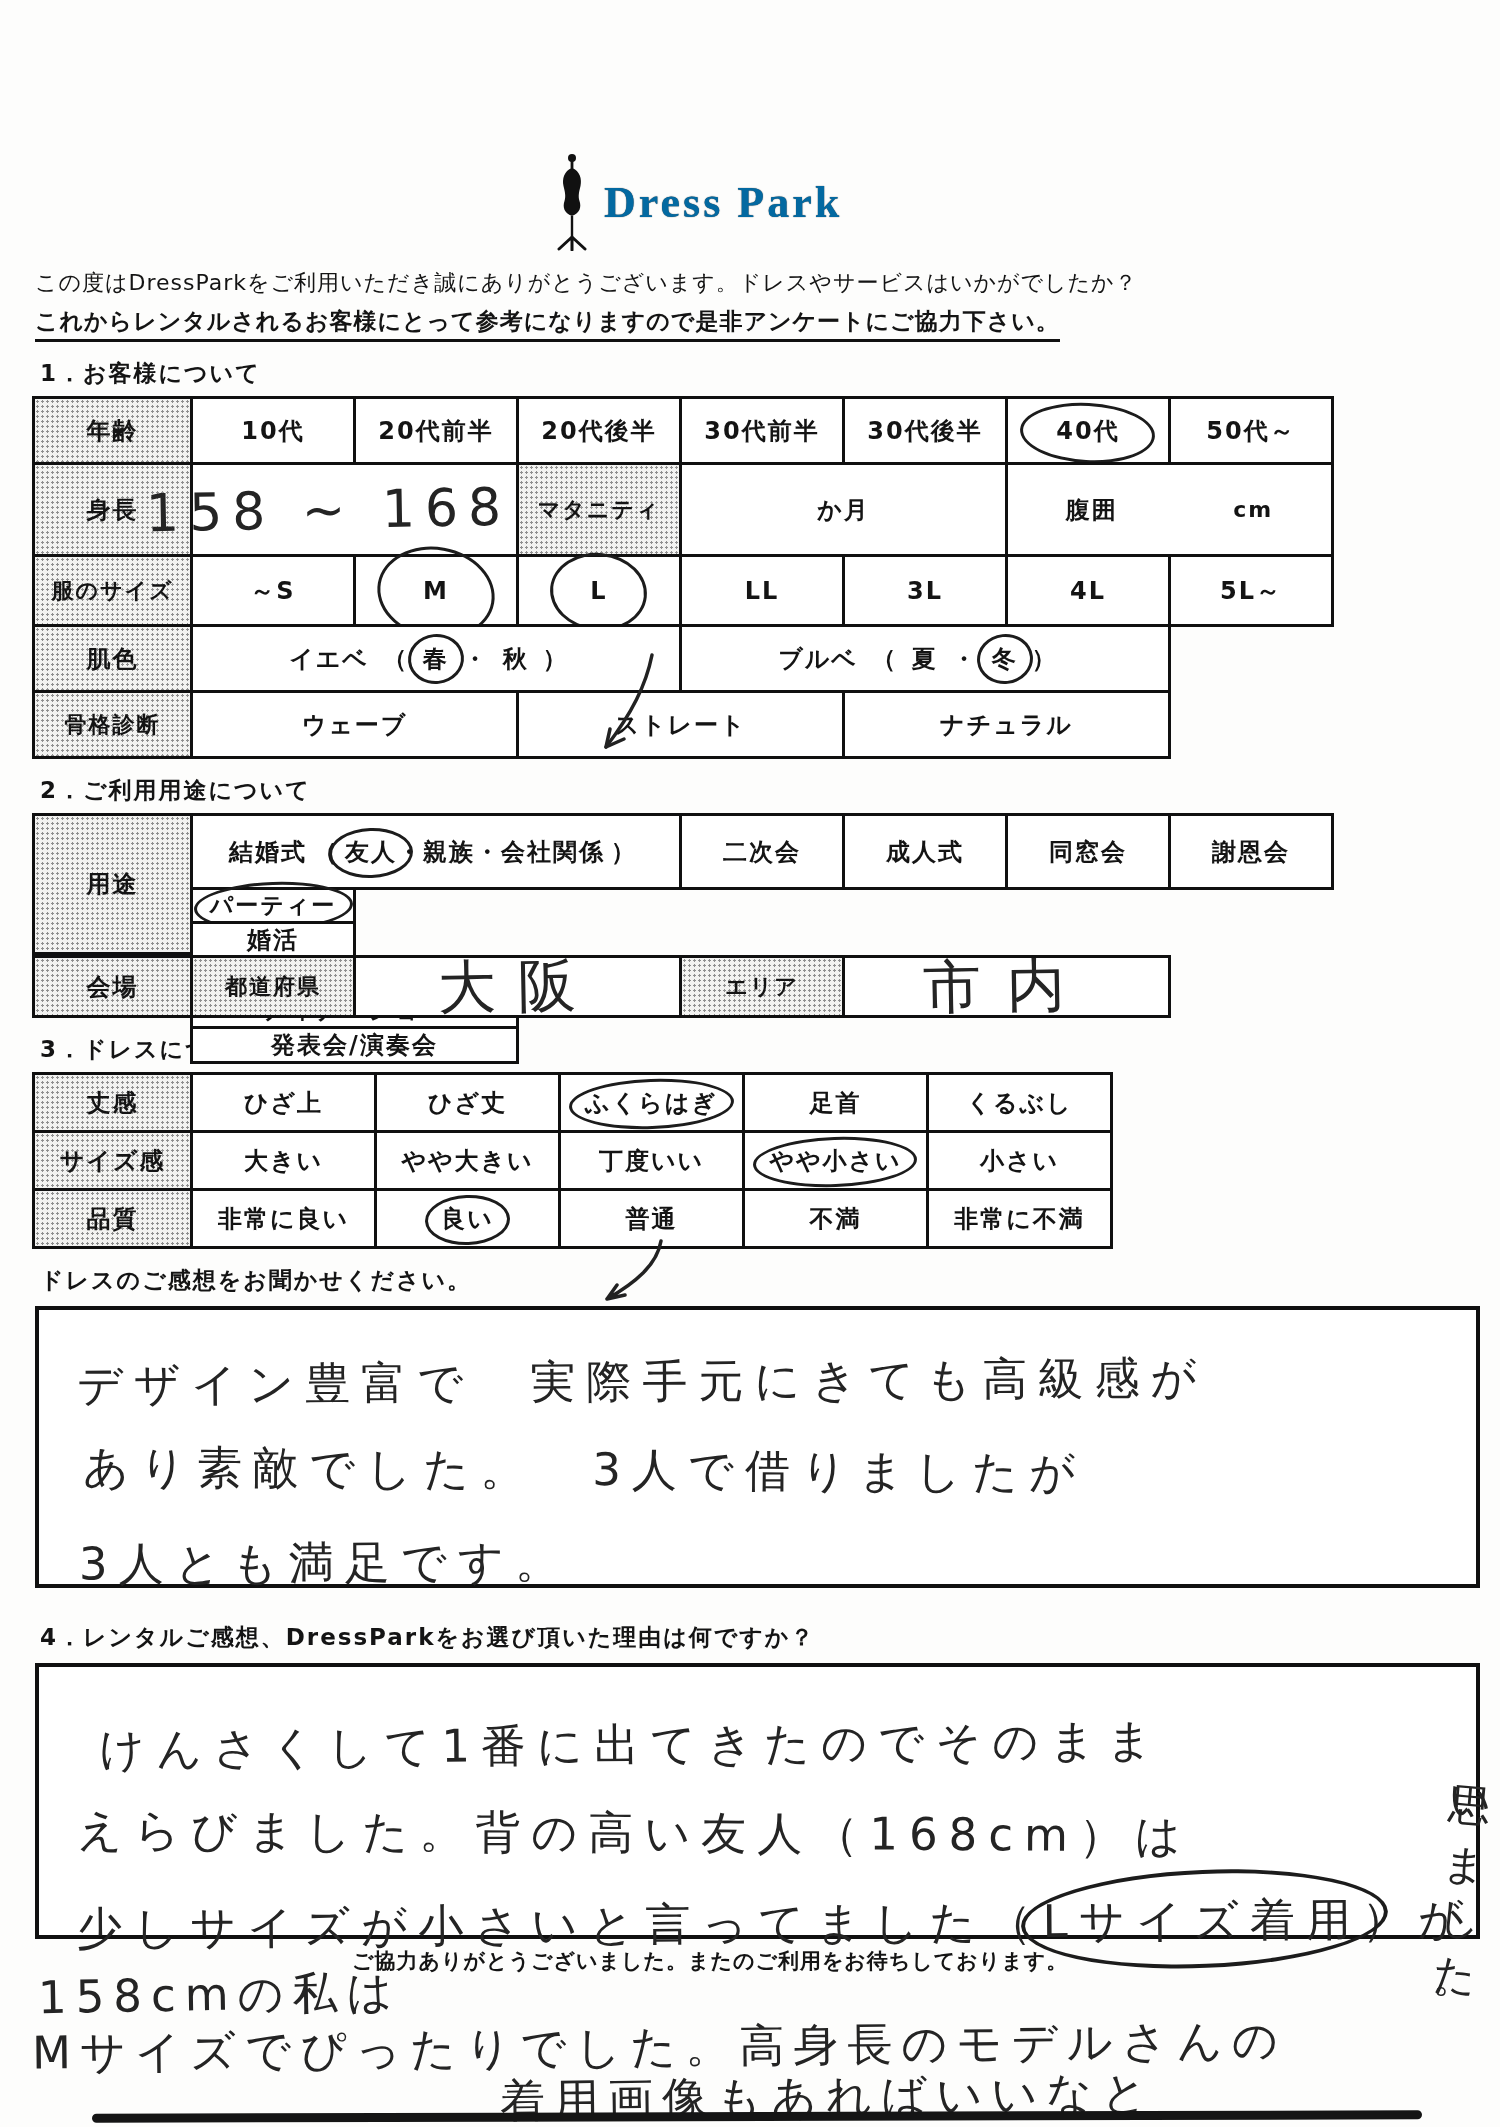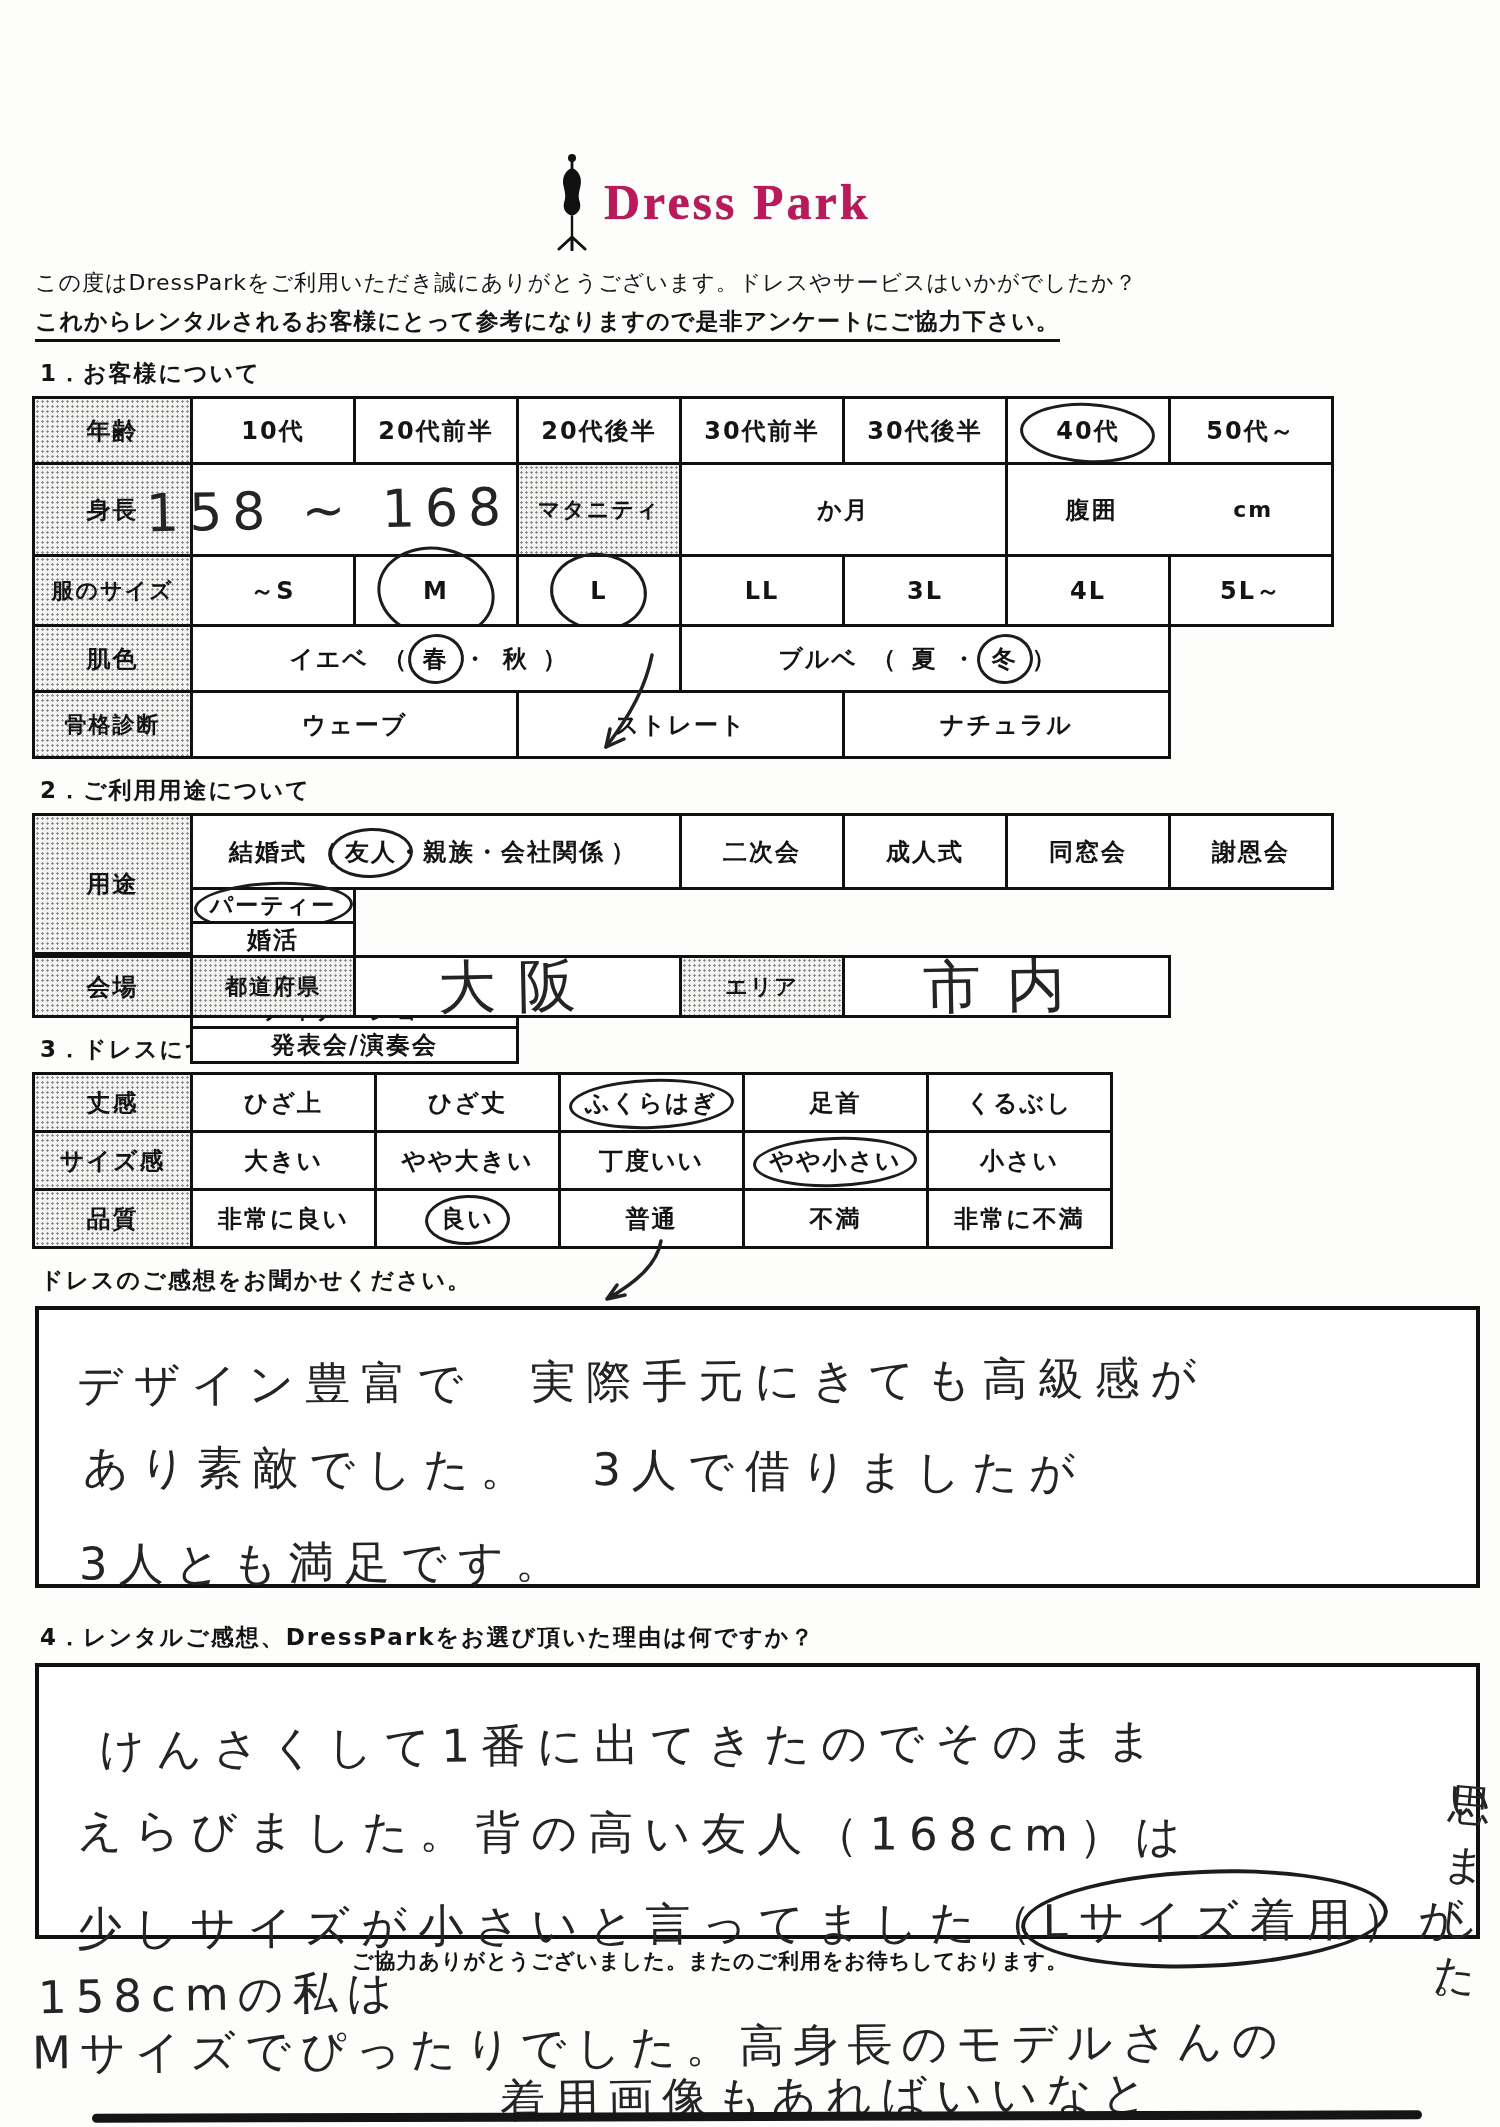--- a/index.html
+++ b/index.html
@@ -5,21 +5,21 @@
   html,body{margin:0;padding:0;}
   body{background:#777;}
   .page{
     position:relative; width:1500px; height:2127px; margin:0 auto;
     background:#fdfdfc; color:#141414; overflow:hidden;
     font-family:"DejaVu Sans", sans-serif;
   }
   
   .logo-row{display:flex; align-items:center; gap:10px; margin:152px 0 0 550px; height:100px;}
   .logo-icon{width:44px; height:98px; flex:0 0 auto;}
-  .brand{font-family:"Liberation Serif", serif; font-size:50px; letter-spacing:3px; color:#be185d; font-weight:600; text-shadow:0 0 1px #333;}
+  .brand{font-family:"Liberation Serif", serif; font-size:44px; letter-spacing:3px; color:#0369a1; font-weight:600; text-shadow:0 0 1px #333;}
   
   .intro{margin:16px 0 0 35px; font-size:22px; letter-spacing:1px;}
   .intro-em{margin:8px 0 0 35px; font-size:23px; font-weight:700; letter-spacing:1px;
     display:inline-block; border-bottom:3px solid #111; padding-bottom:2px;}
   .sec-h{margin:16px 0 10px 40px; font-size:23px; font-weight:700; letter-spacing:2px;}
   
   .tbl{margin-left:35px; display:inline-block; vertical-align:top; position:relative;}
   .trow{display:flex;}
   .tcell{
     border:3px solid #101010; margin-left:-3px; margin-top:-3px;

